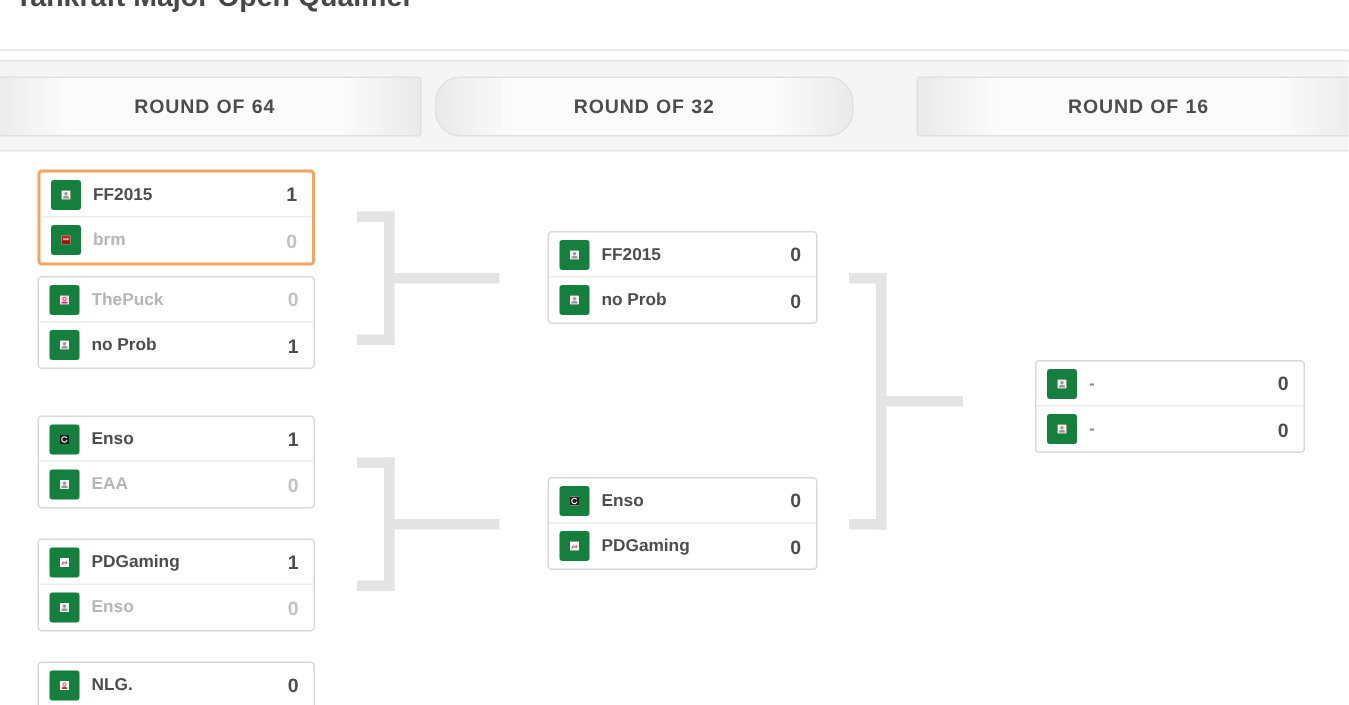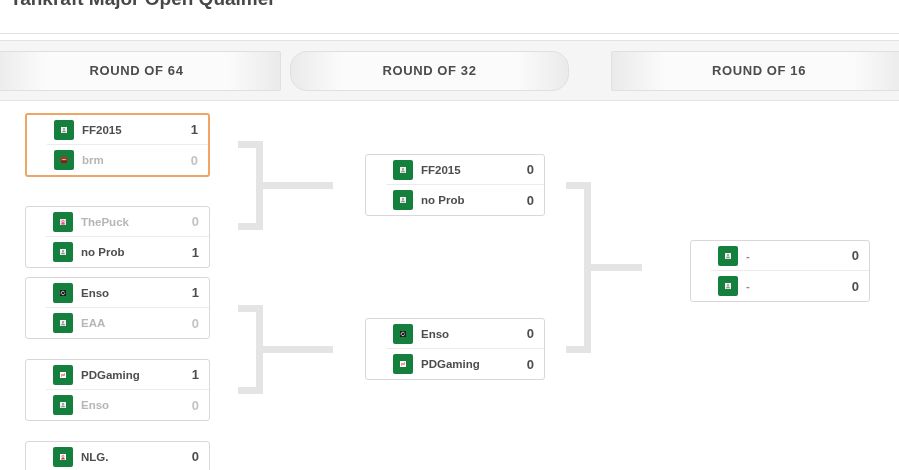--- a/index.html
+++ b/index.html
@@ -18,21 +18,21 @@
   .round-header { position:absolute; top:51px; height:40px; line-height:38px;
                   text-align:center; font-size:13px; font-weight:bold;
                   letter-spacing:.6px; color:#4c4c4c; border:1px solid #e0e0e0;
                   border-radius:2px;
                   background:linear-gradient(90deg,#eaeaea 0%,#fbfbfb 18%,#fbfbfb 82%,#eaeaea 100%); }
   #rh1 { left:-8px;  width:289px; }
   #rh2 { left:290px; width:279px;border-radius:17px; }
   #rh3 { left:611px; width:296px; }
 
   .match { position:absolute; width:185px; background:#fff;
-           border:1px solid #d8d8d8; border-radius:3px;padding-left:20px; }
+           border:1px solid #d8d8d8; border-radius:3px; }
   .match.hl { border:2px solid #f0a565; }
   .col1 { left:25px; }
   .col2 { left:365px; width:180px; }
   .col3 { left:690px; width:180px; }
 
   .team { display:flex; align-items:center; height:30px;
           padding:0 10px 0 7px; gap:8px; }
   .team:first-child { border-bottom:1px solid #ececec; }
   .logo { width:20px; height:20px; flex:0 0 20px; border:7px solid #15803d;
           border-radius:2px; overflow:hidden; background:#fca5a5; }
@@ -92,21 +92,21 @@
             <rect width="20" height="20" fill="#c02a21"></rect>
             <rect y="12" width="20" height="8" fill="#8a1d16"></rect>
             <text x="10" y="10" font-size="5.5" font-weight="bold" fill="#ffffff" text-anchor="middle">BRM</text>
           </svg>
         </span>
       <span class="tname">brm</span>
       <span class="score">0</span>
     </div>
   </div>
 
-  <div class="match col1" style="top:206px;">
+  <div class="match col1" style="top:184px;">
     <div class="team lose">
       <span class="logo">
           <svg viewBox="0 0 20 20">
             <rect width="20" height="20" fill="#f6dfe7"></rect>
             <circle cx="10" cy="8" r="5" fill="#e2568e"></circle>
             <circle cx="10" cy="8" r="2.2" fill="#ffffff"></circle>
             <rect x="4" y="14" width="12" height="4" rx="1" fill="#c2356e"></rect>
           </svg>
         </span>
       <span class="tname">ThePuck</span>

